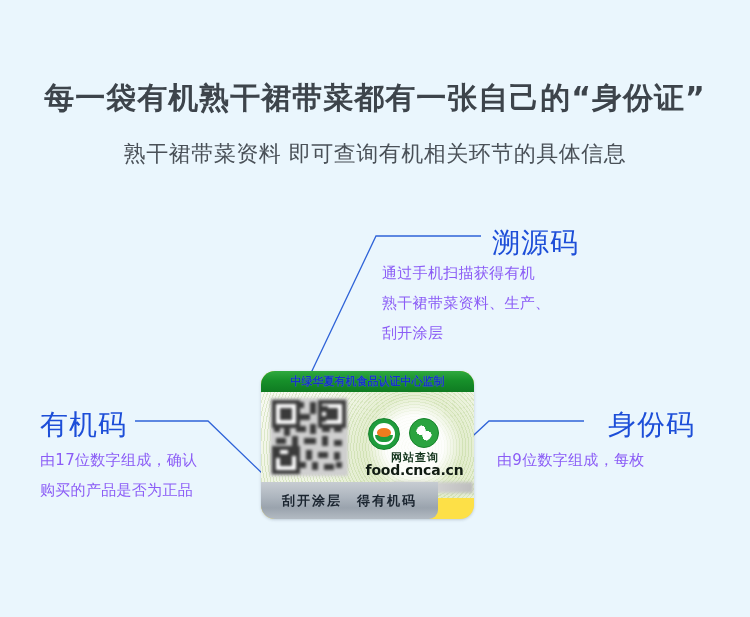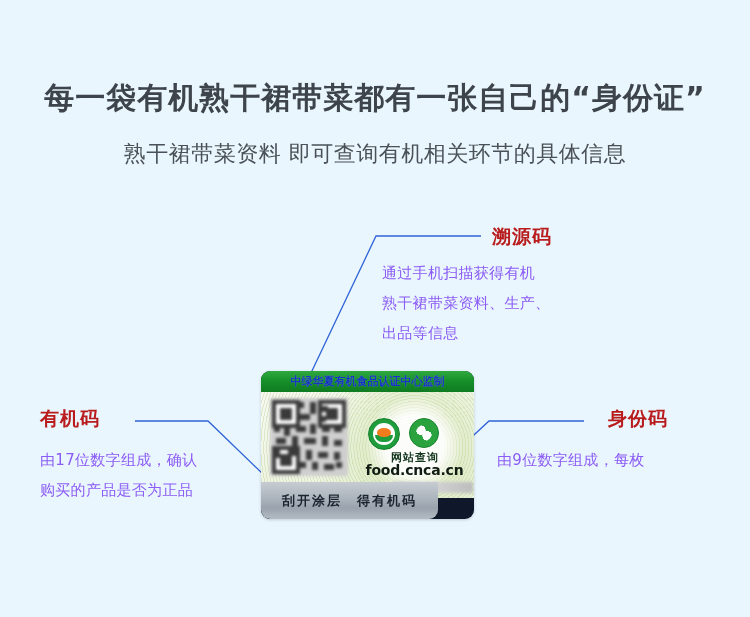--- a/index.html
+++ b/index.html
@@ -22,21 +22,21 @@
   .subhead{
     position:absolute;left:0;top:139px;width:750px;
     text-align:center;
     font-size:22px;font-weight:normal;letter-spacing:.5px;
     color:#4a5158;white-space:nowrap;
   }
 
   
   .ann-title{
     position:absolute;
-    font-size:19px;font-weight:bold;color:#b91c1c;
+    font-size:28px;font-weight:normal;color:#1d4ed8;
     letter-spacing:1px;white-space:nowrap;
   }
   .ann-body{
     position:absolute;
     font-size:15px;color:#8b5cf6;line-height:30px;
     letter-spacing:.3px;
   }
   .ann-body div{white-space:nowrap;}
 
   #ann-trace-title{left:492px;top:224px;}
@@ -47,22 +47,22 @@
 
   #ann-id-title{left:608px;top:406px;}
   #ann-id-body{left:497px;top:445px;}
 
   
   #leaders{position:absolute;left:0;top:0;width:750px;height:617px;}
 
   
   #label-card{
     position:absolute;left:261px;top:371px;width:213px;height:148px;
-    border-radius:9px;
-    background:#0f172a;
+    border-radius:14px;
+    background:#fde047;
     box-shadow:0 1px 3px rgba(40,60,80,.22);
     overflow:hidden;
   }
   
   #label-greenbar{
     position:absolute;left:0;top:0;width:213px;height:21px;
     background:linear-gradient(180deg,#2faa3f 0%,#17902a 45%,#0f7b22 100%);
     display:flex;align-items:center;justify-content:center;
   }
   #label-greenbar .gtext{
@@ -174,21 +174,21 @@
     <g stroke="#2f63d8" stroke-width="1.3" fill="none">
       <path d="M447,460 L489,421 L584,421"></path>
     </g>
     <circle cx="447" cy="460" r="4.2" fill="#2f63d8"></circle>
   </svg>
 
   <div class="ann-title" id="ann-trace-title">溯源码</div>
   <div class="ann-body" id="ann-trace-body">
     <div>通过手机扫描获得有机</div>
     <div>熟干裙带菜资料、生产、</div>
-    <div>出品等信息</div>
+    <div>刮开涂层</div>
   </div>
 
   <div class="ann-title" id="ann-organic-title">有机码</div>
   <div class="ann-body" id="ann-organic-body">
     <div>由17位数字组成，确认</div>
     <div>购买的产品是否为正品</div>
   </div>
 
   <div class="ann-title" id="ann-id-title">身份码</div>
   <div class="ann-body" id="ann-id-body">

